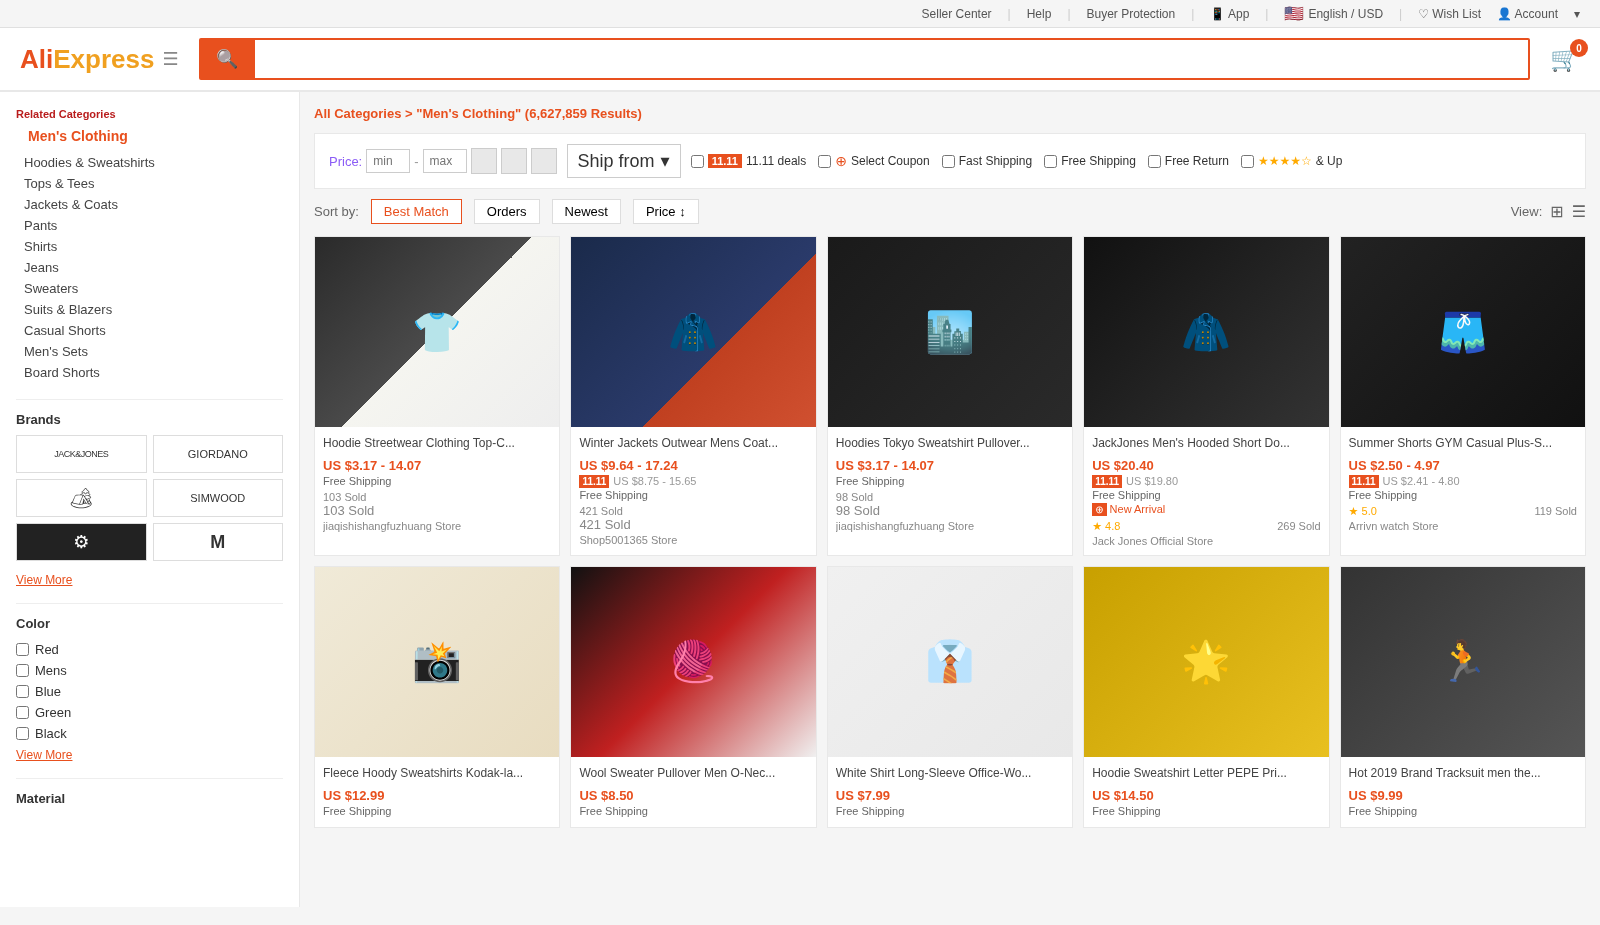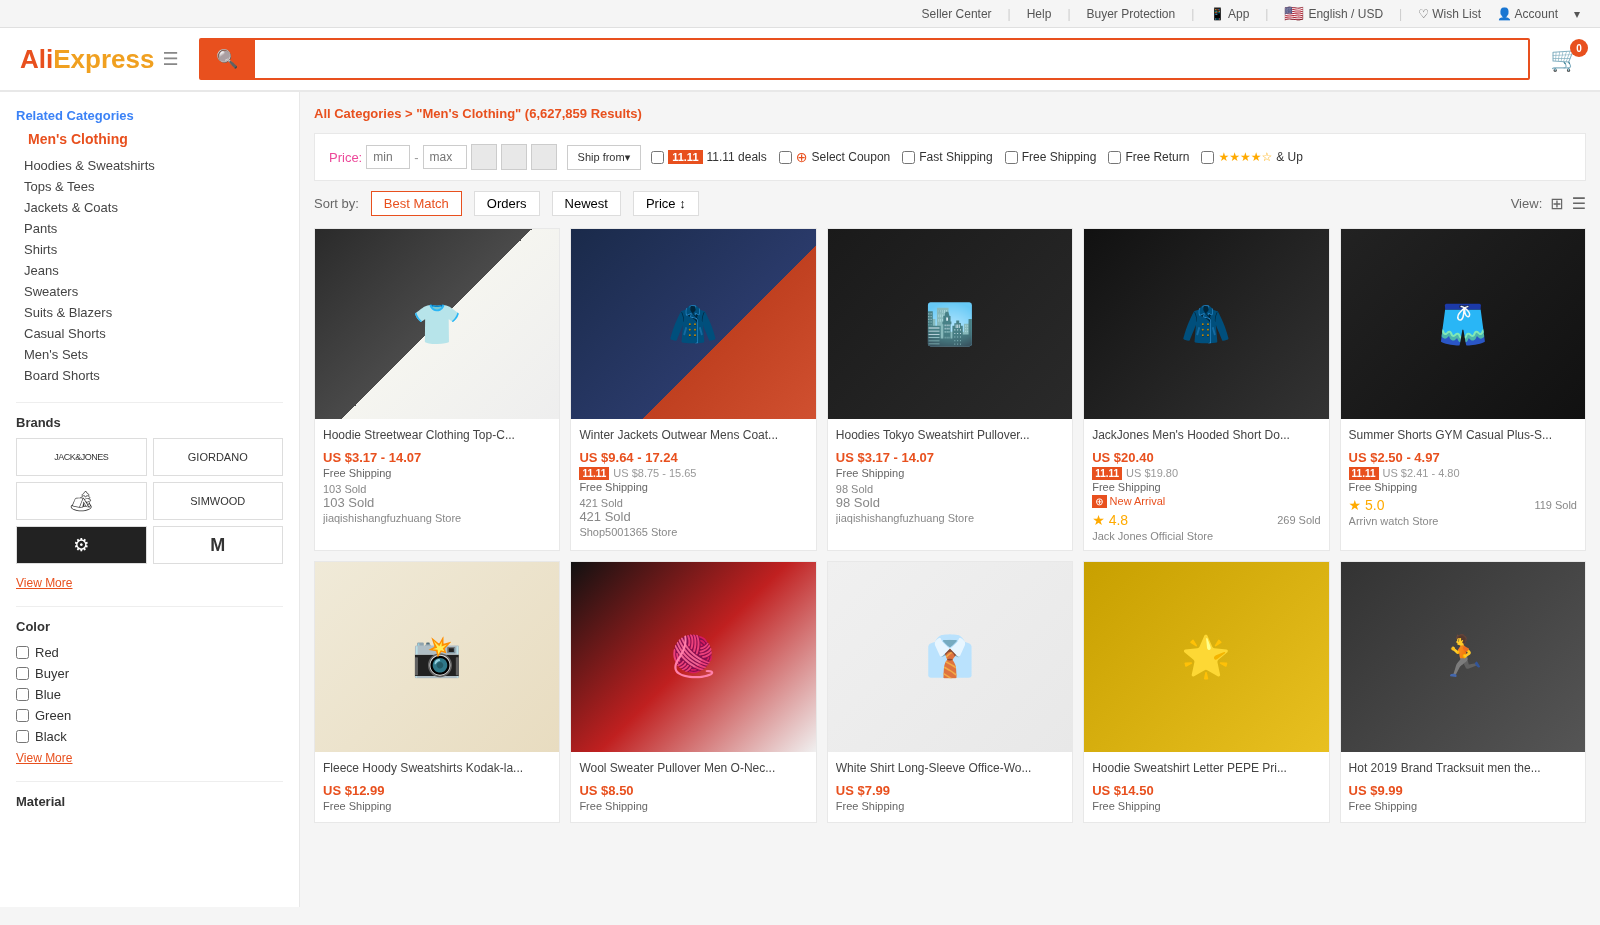--- a/index.html
+++ b/index.html
@@ -20,44 +20,44 @@
     .search-bar input { flex: 1; padding: 8px 14px; border: none; outline: none; font-size: 14px; color: #999; }
     .search-bar button { background: #e8501e; border: none; padding: 8px 16px; cursor: pointer; color: #fff; font-size: 18px; }
     .cart-area { position: relative; font-size: 24px; color: #888; cursor: pointer; }
     .cart-badge { position: absolute; top: -6px; right: -8px; background: #e8501e; color: #fff; border-radius: 50%; font-size: 10px; width: 18px; height: 18px; display: flex; align-items: center; justify-content: center; font-weight: bold; }
 
     
     .main-layout { display: flex; min-height: calc(100vh - 110px); }
 
     
     .sidebar { width: 300px; min-width: 300px; background: #fff; padding: 16px; border-right: 1px solid #e8e8e8; }
-    .sidebar h3 { font-size: 13px; font-weight: bold; color: #3b82f6; margin-bottom: 8px; }
+    .sidebar h3 { font-size: 11px; font-weight: bold; color: #b91c1c; margin-bottom: 8px; }
     .sidebar-main-cat { font-size: 14px; font-weight: bold; color: #e8501e; margin-bottom: 8px; padding-left: 12px; }
     .sidebar-sub-cat { padding: 3px 0 3px 8px; font-size: 13px; color: #444; cursor: pointer; }
     .sidebar-section { margin-top: 16px; border-top: 1px solid #eee; padding-top: 12px; }
     .sidebar-section-title { font-weight: bold; margin-bottom: 8px; font-size: 13px; }
     .brand-grid { display: grid; grid-template-columns: 1fr 1fr; gap: 6px; margin-bottom: 8px; }
     .brand-logo { border: 1px solid #ddd; padding: 6px 10px; display: flex; align-items: center; justify-content: center; font-size: 11px; font-weight: normal; color: #333; height: 38px; background: #fff; }
     .view-more { color: #e8501e; font-size: 12px; cursor: pointer; margin-top: 4px; display: inline-block; }
     .color-item { display: flex; align-items: center; gap: 6px; padding: 3px 0; font-size: 13px; }
     .color-item input { width: 13px; height: 13px; }
 
     
     .content { flex: 1; padding: 14px; }
     .breadcrumb { font-size: 13px; color: #666; margin-bottom: 12px; }
     .breadcrumb span { color: #e8501e; font-weight: bold; }
 
     
     .filter-bar { background: #fff; padding: 10px 14px; border: 1px solid #e8e8e8; margin-bottom: 10px; display: flex; align-items: center; gap: 10px; flex-wrap: wrap; }
     .price-filter { display: flex; align-items: center; gap: 4px; font-size: 13px; }
-    .price-filter label { color: #ec4899; }
+    .price-filter label { color: #8b5cf6; }
     .price-input { width: 44px; padding: 4px 6px; border: 1px solid #ccc; font-size: 12px; }
     .price-divider { color: #999; }
     .price-btn { width: 26px; height: 26px; background: #e8e8e8; border: 1px solid #ccc; cursor: pointer; font-size: 12px; }
-    .ship-from { padding: 5px 10px; border: 1px solid #ccc; background: #fff; cursor: pointer; display: flex; align-items: center; font-size: 11px; }
+    .ship-from { padding: 5px 10px; border: 1px solid #ccc; background: #fff; cursor: pointer; display: flex; align-items: center; gap: 6px; font-size: 18px; }
     .filter-options { display: flex; align-items: center; gap: 12px; font-size: 12px; }
     .filter-option { display: flex; align-items: center; gap: 4px; }
     .deals-badge { background: #e8501e; color: #fff; font-size: 11px; font-weight: bold; padding: 1px 4px; }
     .coupon-icon { color: #e8501e; font-size: 14px; }
     .stars-display { color: #ffaa00; font-size: 12px; }
 
     
     .sort-bar { display: flex; align-items: center; gap: 12px; margin-bottom: 12px; font-size: 13px; }
     .sort-label { color: #666; }
     .sort-btn { padding: 4px 12px; border: 1px solid #ddd; background: #fff; cursor: pointer; font-size: 13px; }
@@ -71,21 +71,21 @@
     .product-img { width: 100%; height: 190px; background: #ddd; overflow: hidden; position: relative; }
     .product-img-placeholder { width: 100%; height: 100%; display: flex; align-items: center; justify-content: center; font-size: 40px; }
     .product-info { padding: 8px; }
     .product-title { font-size: 12px; color: #444; line-height: 1.4; margin-bottom: 6px; display: -webkit-box; -webkit-line-clamp: 2; -webkit-box-orient: vertical; overflow: hidden; }
     .product-price { color: #e8501e; font-size: 13px; font-weight: bold; margin-bottom: 2px; }
     .product-original { font-size: 11px; color: #999; margin-bottom: 2px; }
     .product-11-badge { background: #e8501e; color: #fff; font-size: 10px; font-weight: bold; padding: 1px 3px; margin-right: 4px; }
     .product-shipping { font-size: 11px; color: #666; margin-bottom: 2px; }
     .product-new-arrival { font-size: 11px; color: #e8501e; display: flex; align-items: center; gap: 3px; }
     .product-meta { display: flex; align-items: center; justify-content: space-between; font-size: 11px; color: #888; margin-top: 4px; }
-    .product-rating { color: #ffaa00; font-size: 14px; }
+    .product-rating { color: #ffaa00; font-size: 11px; }
     .product-sold { color: #888; }
     .product-store { font-size: 11px; color: #888; margin-top: 2px; overflow: hidden; text-overflow: ellipsis; white-space: nowrap; }
 
     
     .img-hoodie1 { background: linear-gradient(135deg, #2a2a2a 0%, #4a4a4a 50%, #f5f5f0 50%, #eee 100%); }
     .img-jacket1 { background: linear-gradient(135deg, #1a2a4a 0%, #2a3a6a 60%, #c04020 60%, #d05030 100%); }
     .img-hoodie2 { background: linear-gradient(135deg, #1a1a1a 0%, #2a2a2a 100%); }
     .img-jacket2 { background: linear-gradient(135deg, #111 0%, #333 100%); }
     .img-shorts1 { background: linear-gradient(135deg, #222 0%, #111 100%); }
     .img-hoodie3 { background: linear-gradient(135deg, #f0ead8 0%, #e8dcc0 100%); }
@@ -170,21 +170,21 @@
 
     <div class="sidebar-section">
       <div class="sidebar-section-title">Color</div>
       <div id="colors-container">
           <div class="color-item">
             <input type="checkbox" style=""> 
             <span>Red</span>
           </div>
           <div class="color-item">
             <input type="checkbox" style=""> 
-            <span>Buyer</span>
+            <span>Mens</span>
           </div>
           <div class="color-item">
             <input type="checkbox" style=""> 
             <span>Blue</span>
           </div>
           <div class="color-item">
             <input type="checkbox" style=""> 
             <span>Green</span>
           </div>
           <div class="color-item">

